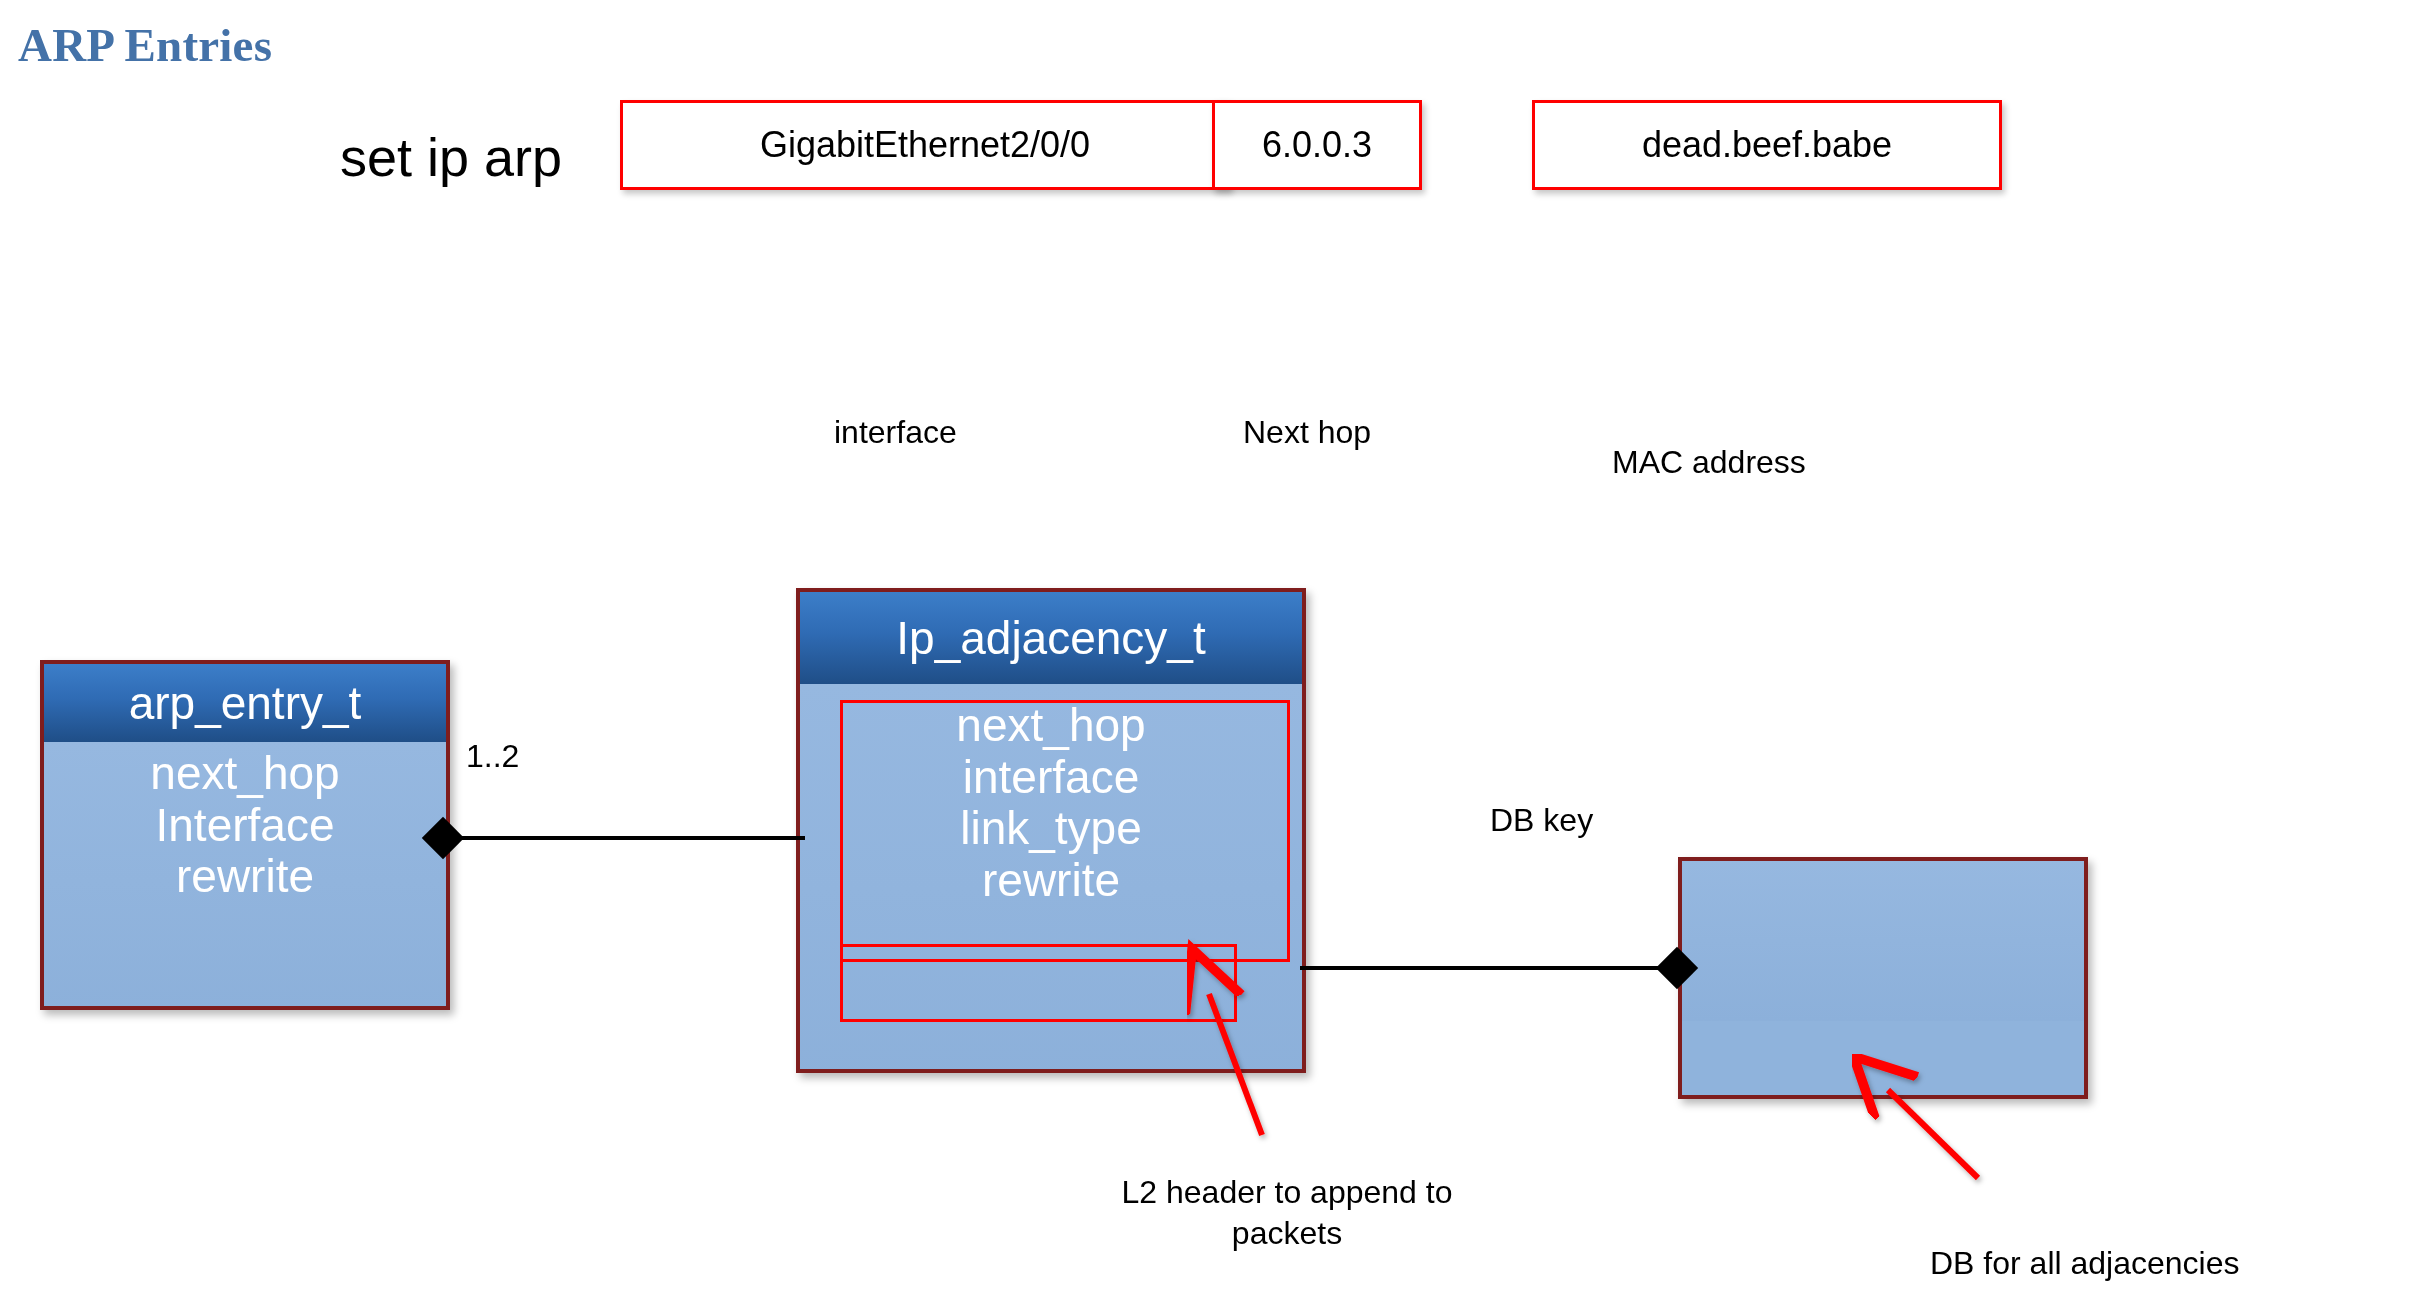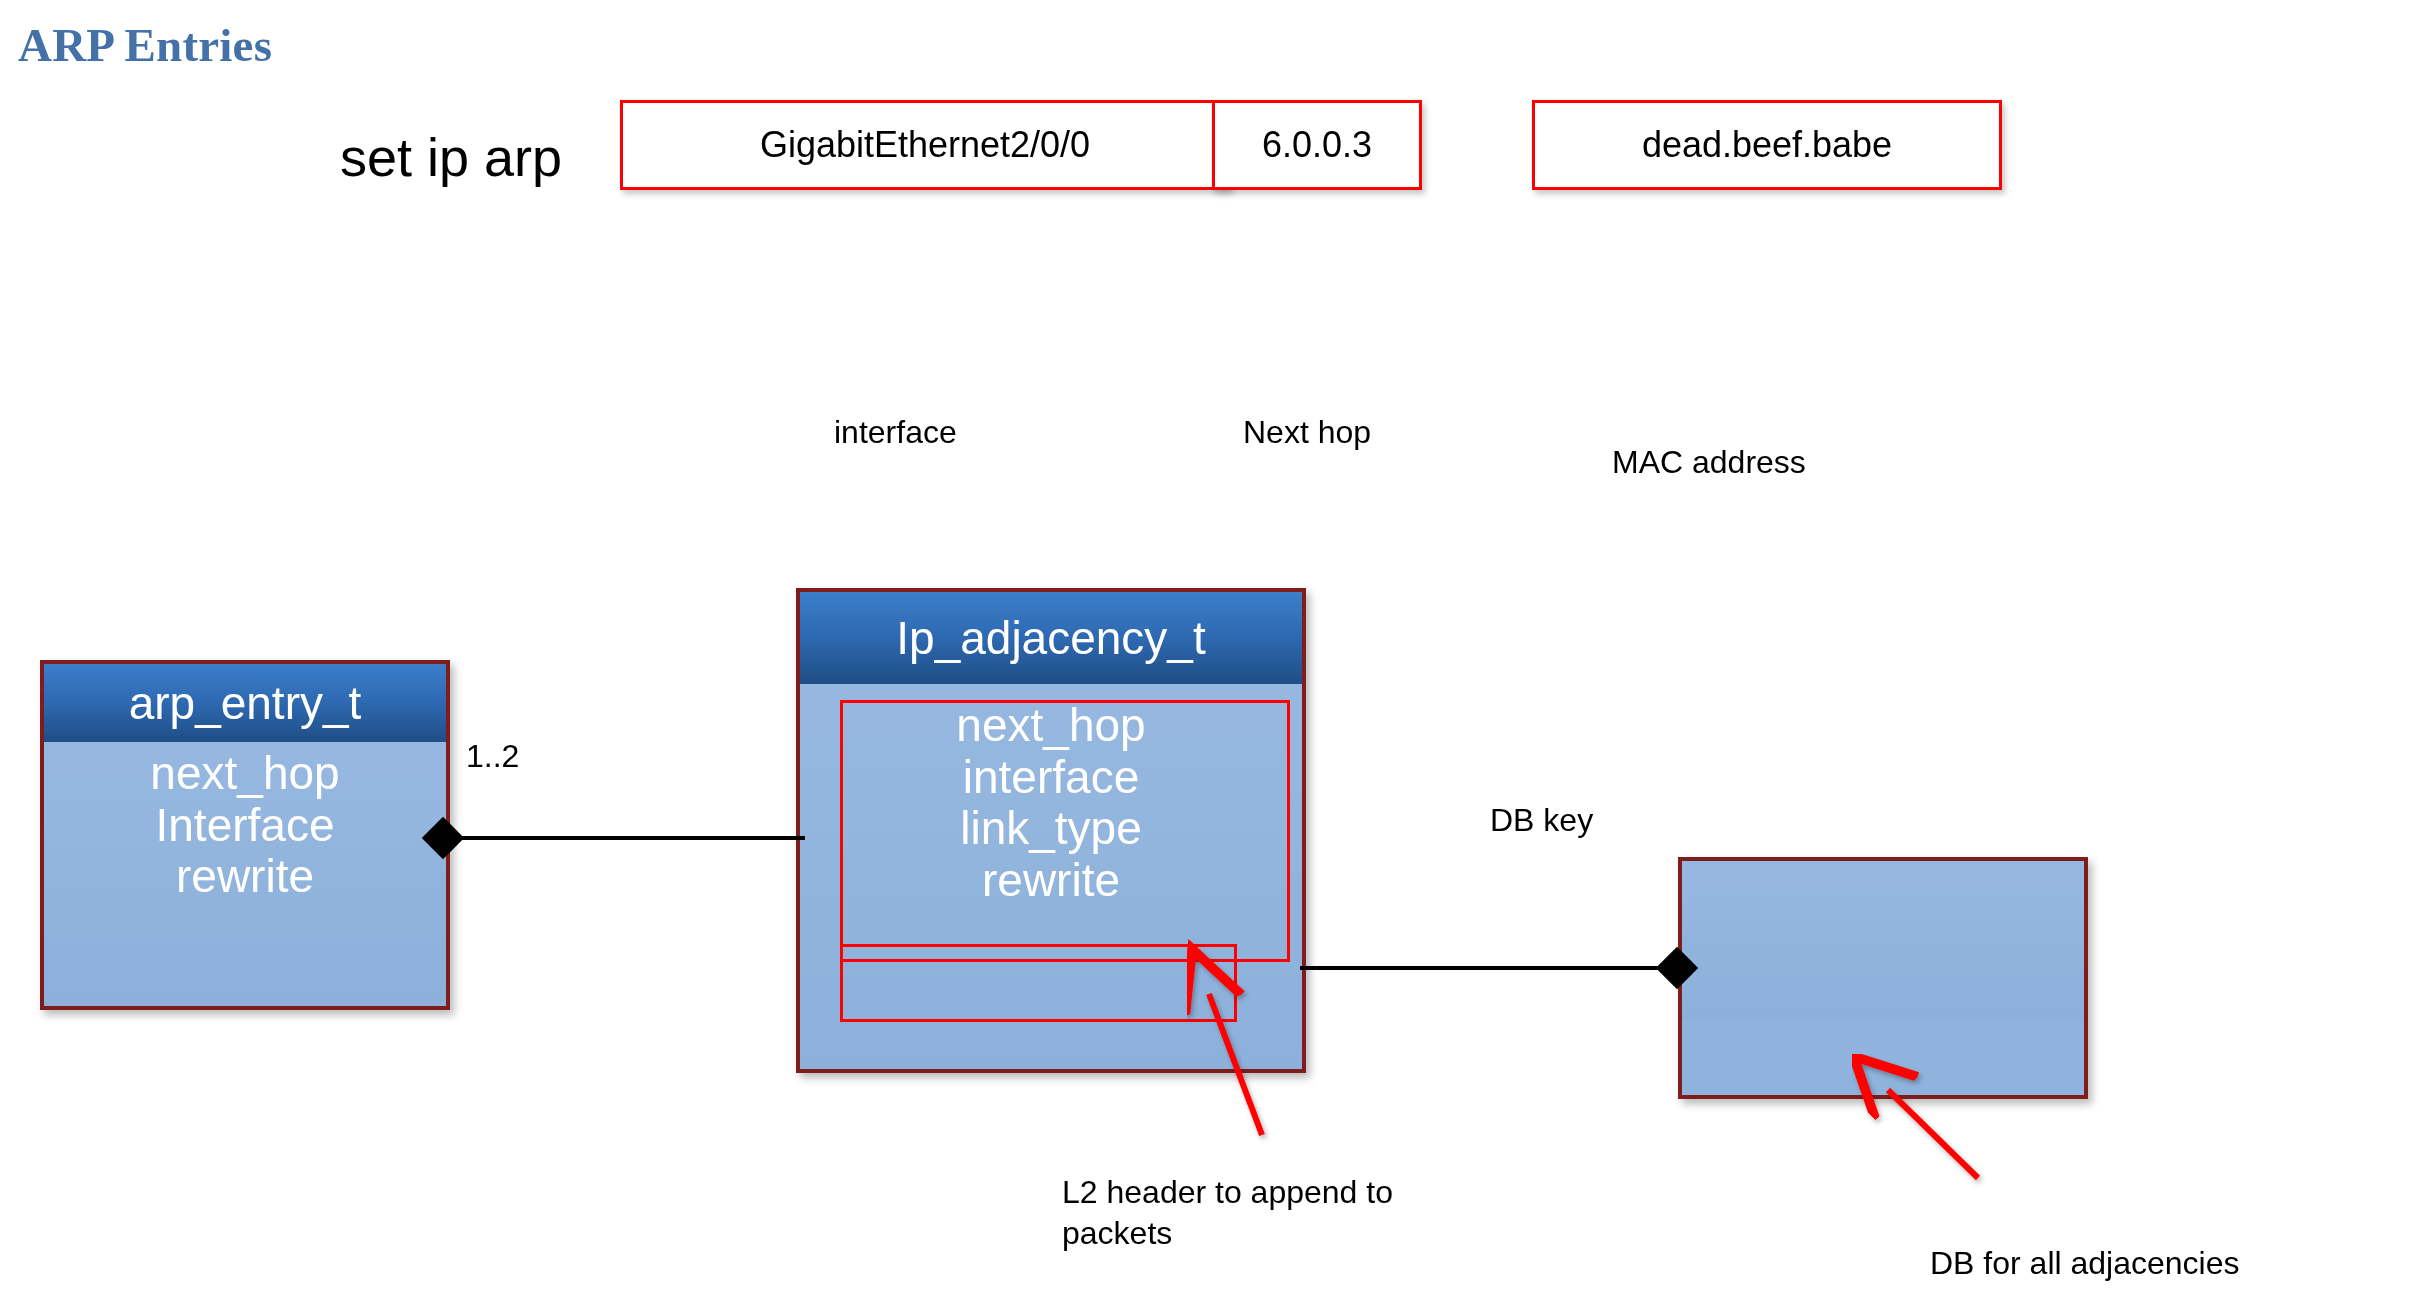--- a/index.html
+++ b/index.html
@@ -189,21 +189,21 @@
 
   <div class="line" style="left:445px; top:836px; width:360px;"></div>
   <div class="diamond" style="left:428px; top:823px;"></div>
   <div class="mult" style="left:466px; top:738px;">1..2</div>
 
   <div class="line" style="left:1300px; top:966px; width:392px;"></div>
   <div class="diamond" style="left:1662px; top:953px;"></div>
 
   <div class="callout" style="left:1490px; top:800px;">DB key</div>
 
-  <div class="callout wrap" style="left:1062px; top:1172px; width:450px;">L2 header to append to packets</div>
+  <div class="callout wrap" style="left:1062px; top:1172px; width:450px;text-align:center;">L2 header to append to packets</div>
 
   <div class="callout" style="left:1930px; top:1215px;margin-top:28px;">DB for all adjacencies</div>
 
   <svg class="overlay" viewBox="0 0 2418 1292" xmlns="http://www.w3.org/2000/svg">
     <defs>
       <marker id="ahead" markerWidth="14" markerHeight="14" refX="2" refY="5" orient="auto" markerUnits="strokeWidth">
         <path d="M0,0 L10,5 L0,10" fill="none" stroke="#FF0000" stroke-width="1.6"></path>
       </marker>
       <filter id="softshadow" x="-40%" y="-40%" width="200%" height="200%">
         <feDropShadow dx="2" dy="3" stdDeviation="2.5" flood-color="#000000" flood-opacity="0.3"></feDropShadow>

